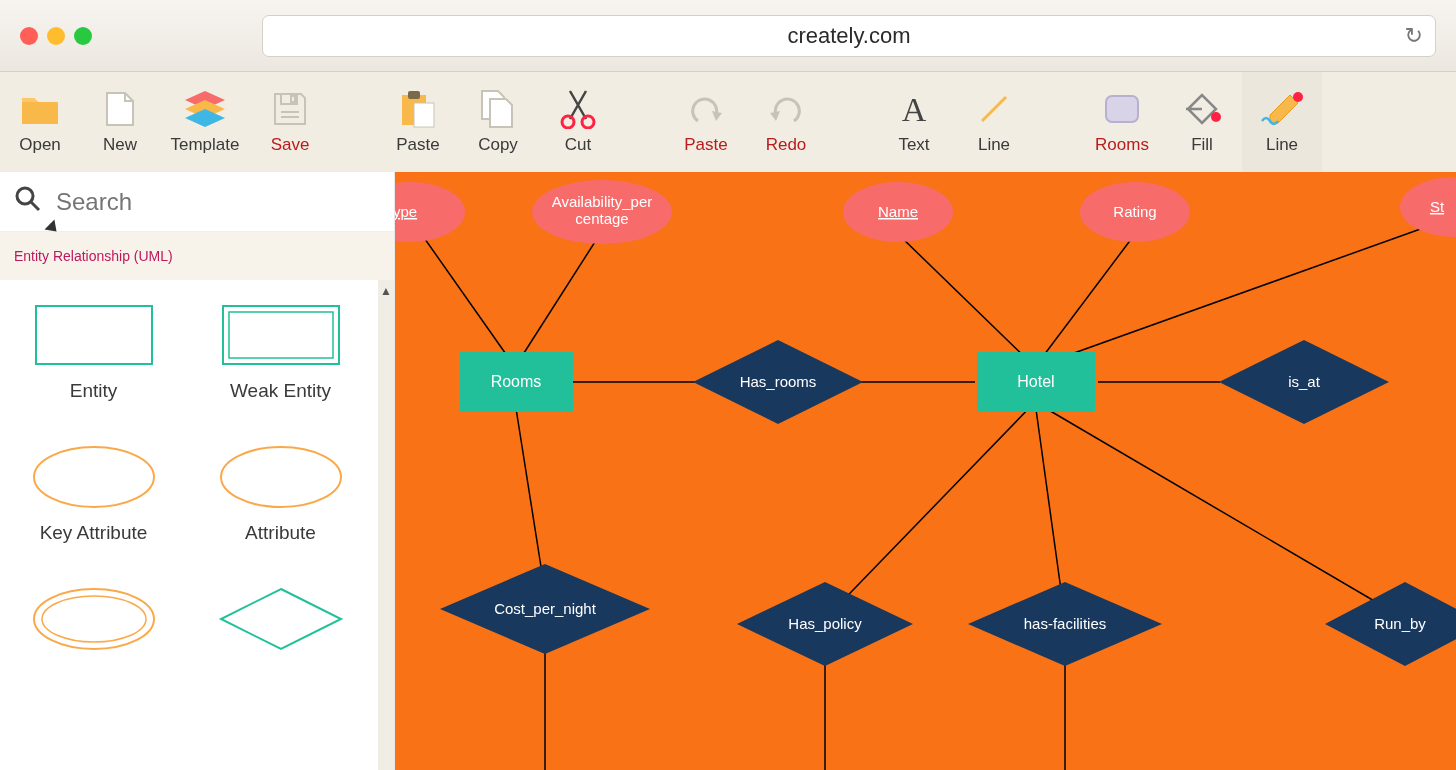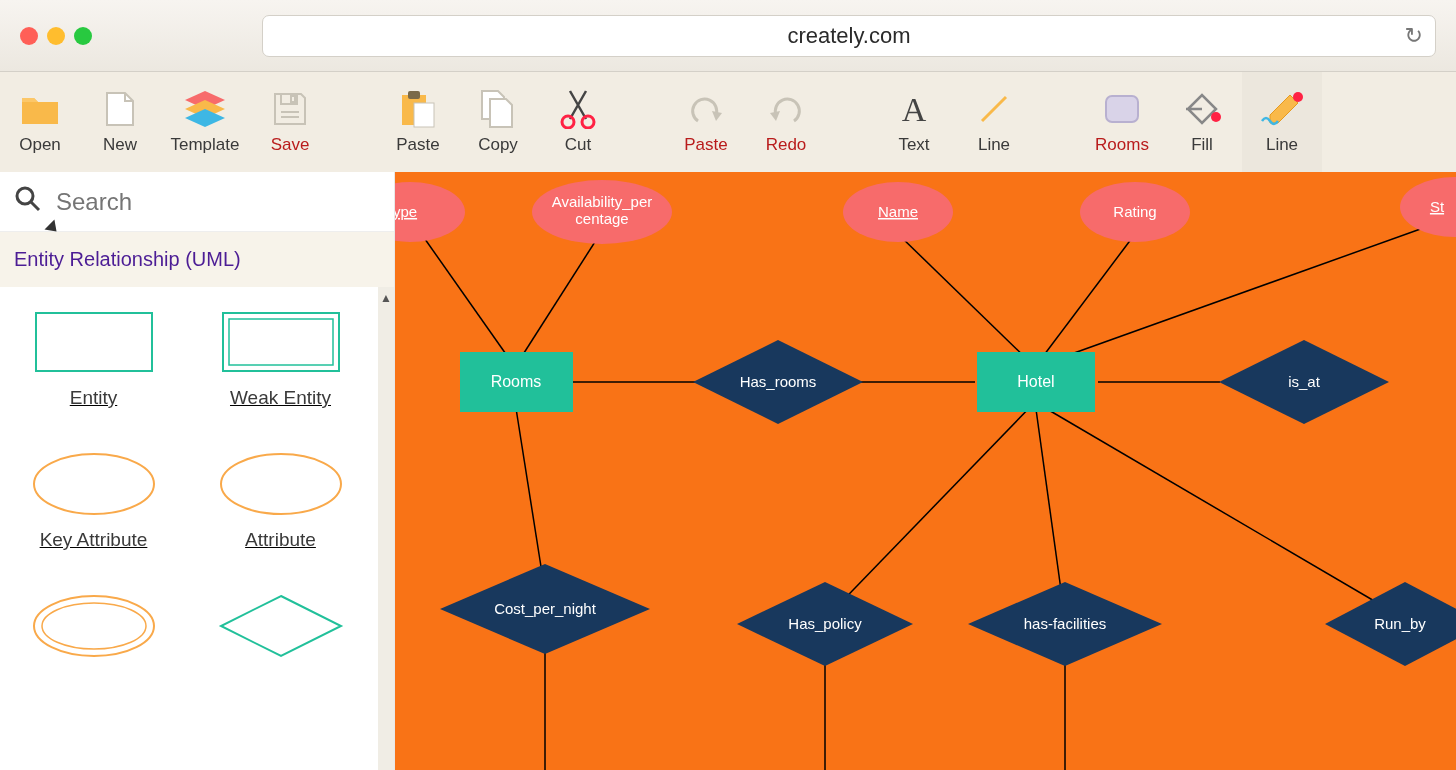--- a/index.html
+++ b/index.html
@@ -24,25 +24,25 @@
 .tool-btn.active { background: #ece7dd; }
 .tool-gap { flex: 0 0 48px; }
 
 
 .main-area { display: flex; height: calc(100% - 172px); }
 .sidebar { width: 395px; background: #fff; display: flex; flex-direction: column; border-right: 1px solid #e8e8e8; }
 .search-row { display: flex; align-items: center; padding: 10px 15px; gap: 15px; border-bottom: 1px solid #eee; height: 60px; position: relative; }
 .search-icon { color: #555; font-size: 24px; }
 .search-input { flex: 1; border: none; outline: none; font-size: 24px; color: #aaa; }
 .search-drop { position: absolute; left: 46px; bottom: -2px; width: 0; height: 0; border-left: 7px solid transparent; border-right: 7px solid transparent; border-top: 10px solid #333; transform: rotate(-45deg); }
-.palette-header { padding: 16px 14px; background: #f7f3ea; font-size: 20px; color: #4c1d95; }
+.palette-header { padding: 16px 14px; background: #f7f3ea; font-size: 14px; color: #be185d; }
 .palette-scroll { flex: 1; overflow-y: auto; position: relative; padding: 20px 0; }
 .scroll-track { position: absolute; right: 0; top: 0; width: 16px; height: 100%; background: #f0ede5; }
 .scroll-up { position: absolute; top: 4px; left: 2px; font-size: 12px; color: #555; }
-.palette-grid { display: grid; grid-template-columns: 1fr 1fr; gap: 40px 0; padding: 0 20px 0 0; text-decoration: underline; }
+.palette-grid { display: grid; grid-template-columns: 1fr 1fr; gap: 40px 0; padding: 0 20px 0 0; }
 .shape-cell { display: flex; flex-direction: column; align-items: center; gap: 10px; }
 .shape-cell .lbl { font-size: 19px; color: #3a3a3a; }
 .shape-preview { width: 130px; height: 70px; display: flex; align-items: center; justify-content: center; }
 
 
 .canvas-wrap { flex: 1; position: relative; background: #f97316; overflow: hidden; }
 .canvas-svg { position: absolute; top: 0; left: 0; }
 
 
 .er-ellipse { fill: #f76b6b; }

